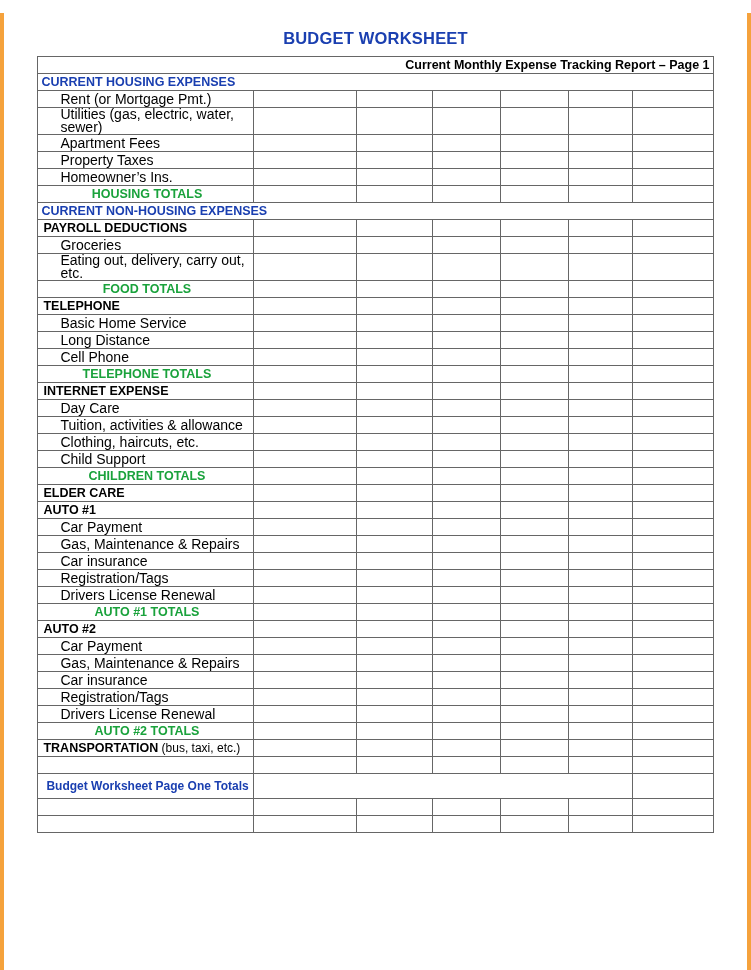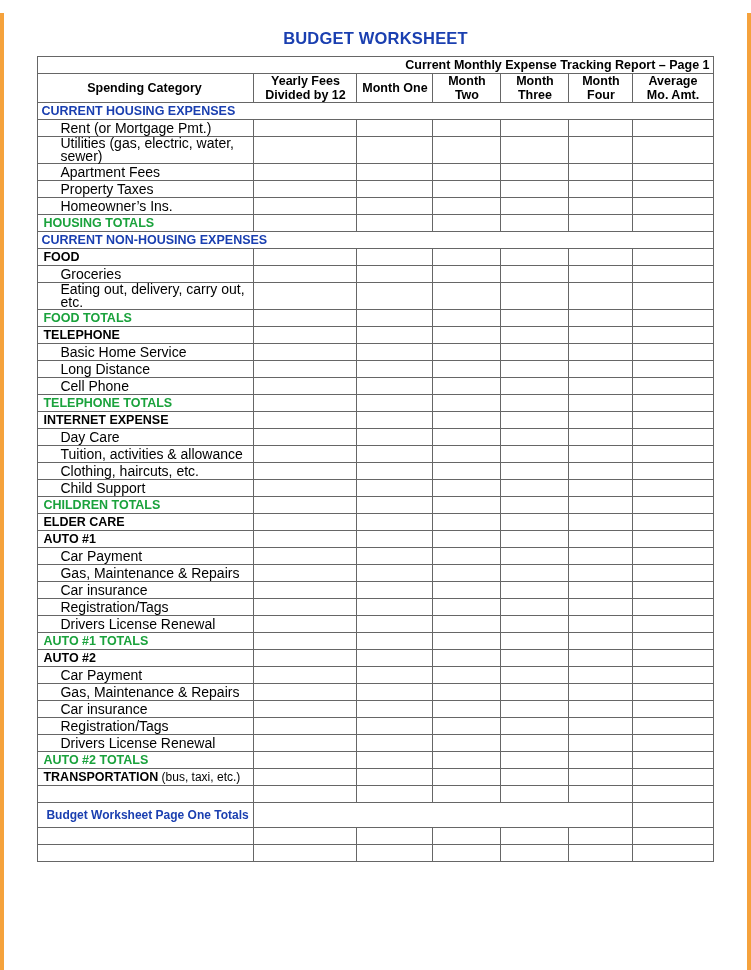--- a/index.html
+++ b/index.html
@@ -91,20 +91,21 @@
   }
   .item td.lbl {
     padding-left: 22px;
     font-size: 14px;
   }
   .total td.lbl {
     font-weight: bold;
     color: #1aa23c;
     font-size: 12.5px;
     padding-left: 5px;
+    text-align: center;
   }
   .grand td.lbl {
     font-weight: bold;
     color: #1a3fb0;
     font-size: 12px;
     padding-left: 8px;
     height: 24px;
     margin-top: 11px;
   }
   .tallrow td { height: 30px; }
@@ -131,29 +132,20 @@
         <col class="c2">
         <col class="c3">
         <col class="c4">
         <col class="c5">
         <col class="c6">
     </colgroup>
     <tbody id="table-body">
         <tr class="subtitle-row">
           <td colspan="7">Current Monthly Expense Tracking Report – Page 1</td>
         </tr>
-        <tr class="head-row">
-          <td style="padding-left: 0px;">Spending Category</td>
-          <td>Yearly Fees Divided by 12</td>
-          <td>Month One</td>
-          <td>Month Two</td>
-          <td>Month Three</td>
-          <td>Month Four</td>
-          <td>Average Mo. Amt.</td>
-        </tr>
         <tr class="section-row">
           <td colspan="7">CURRENT HOUSING EXPENSES</td>
         </tr>
         <tr class="item">
           <td class="lbl wrapcell">Rent (or Mortgage Pmt.)</td>
           <td class="data"></td>
           <td class="data"></td>
           <td class="data"></td>
           <td class="data"></td>
           <td class="data"></td>
@@ -201,21 +193,21 @@
           <td class="data"></td>
           <td class="data"></td>
           <td class="data"></td>
           <td class="data"></td>
           <td class="data"></td>
         </tr>
         <tr class="section-row">
           <td colspan="7">CURRENT NON-HOUSING EXPENSES</td>
         </tr>
         <tr class="major">
-          <td class="lbl wrapcell">FOOD</td>
+          <td class="lbl wrapcell">PAYROLL DEDUCTIONS</td>
           <td class="data"></td>
           <td class="data"></td>
           <td class="data"></td>
           <td class="data"></td>
           <td class="data"></td>
           <td class="data"></td>
         </tr>
         <tr class="item">
           <td class="lbl wrapcell">Groceries</td>
           <td class="data"></td>

